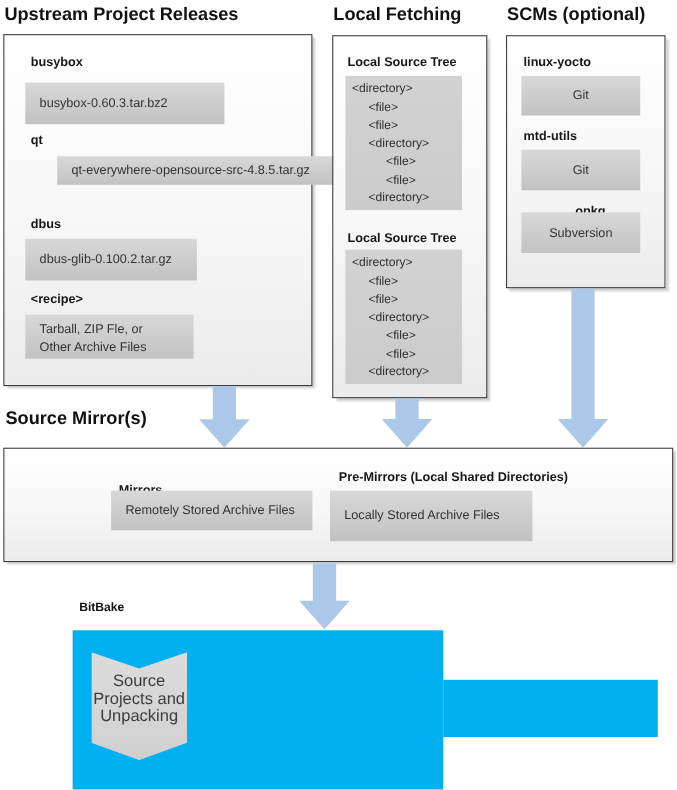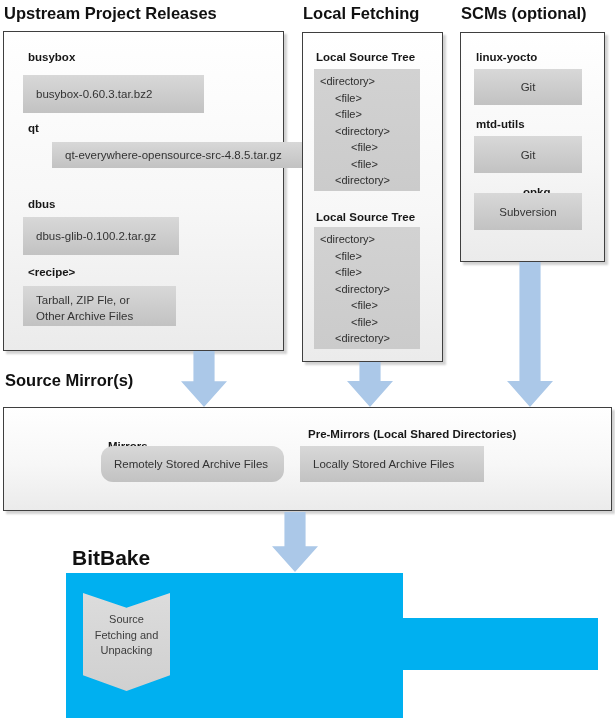--- a/index.html
+++ b/index.html
@@ -94,21 +94,21 @@
     left: 17px; top: 20px;
     width: 87px; height: 98px;
     background: linear-gradient(180deg, #dcdcdc 0%, #d0d0d0 100%);
     clip-path: polygon(0 0, 50% 15%, 100% 0, 100% 84%, 50% 100%, 0 84%);
   }
   .chevron-text {
     position: absolute;
     left: 0; top: 19px;
     width: 100%;
     text-align: center;
-    font-size: 11px;
+    font-size: 15px;
     line-height: 15.5px;
     color: #3c3c3c;
   }
 </style>
 </head>
 <body>
 
 <div class="canvas">
 
   <div class="abs section-title" style="left:4px; top:4px;">Upstream Project Releases</div>
@@ -170,34 +170,34 @@
   </div>
 
   <div class="down-arrow arrow-a1" style="left:181px; top:351px; width:46px; height:56px;"></div>
   <div class="down-arrow arrow-a2" style="left:347px; top:362px; width:46px; height:45px;"></div>
   <div class="down-arrow arrow-a3" style="left:507px; top:262px; width:46px; height:145px;"></div>
 
   <div class="abs section-title" style="left:5px; top:371px;">Source Mirror(s)</div>
 
   <div class="outer-box" style="left:3px; top:407px; width:609px; height:104px;">
     <div class="item-label" style="left:104px; top:20px;margin-top:12px;">Mirrors</div>
-    <div class="gray-box padded" style="left:97px; top:38px; width:183px; height:36px;border-radius:12px;">Remotely Stored Archive Files</div>
+    <div class="gray-box padded" style="left:97px; top:38px; width:183px; height:36px;">Remotely Stored Archive Files</div>
 
     <div class="item-label" style="left:304px; top:20px;">Pre-Mirrors (Local Shared Directories)</div>
-    <div class="gray-box padded" style="left:296px; top:38px; width:184px; height:36px;">Locally Stored Archive Files</div>
+    <div class="gray-box padded" style="left:296px; top:38px; width:184px; height:46px;">Locally Stored Archive Files</div>
   </div>
 
   <div class="down-arrow arrow-a4" style="left:272px; top:512px; width:46px; height:60px;"></div>
 
-  <div class="abs section-title" style="left:72px; top:546px; font-size:21px;">BitBake</div>
+  <div class="abs section-title" style="left:72px; top:546px; font-size:11px;">BitBake</div>
 
   <div class="bitbake-rect">
     <div class="chevron">
       <div class="chevron-text">
         <span style="display:block">Source</span>
-        <span style="display:block">Fetching and</span>
+        <span style="display:block">Projects and</span>
         <span style="display:block">Unpacking</span>
       </div>
     </div>
   </div>
   <div class="bitbake-bar"></div>
 
 </div>
 
 </body></html>

